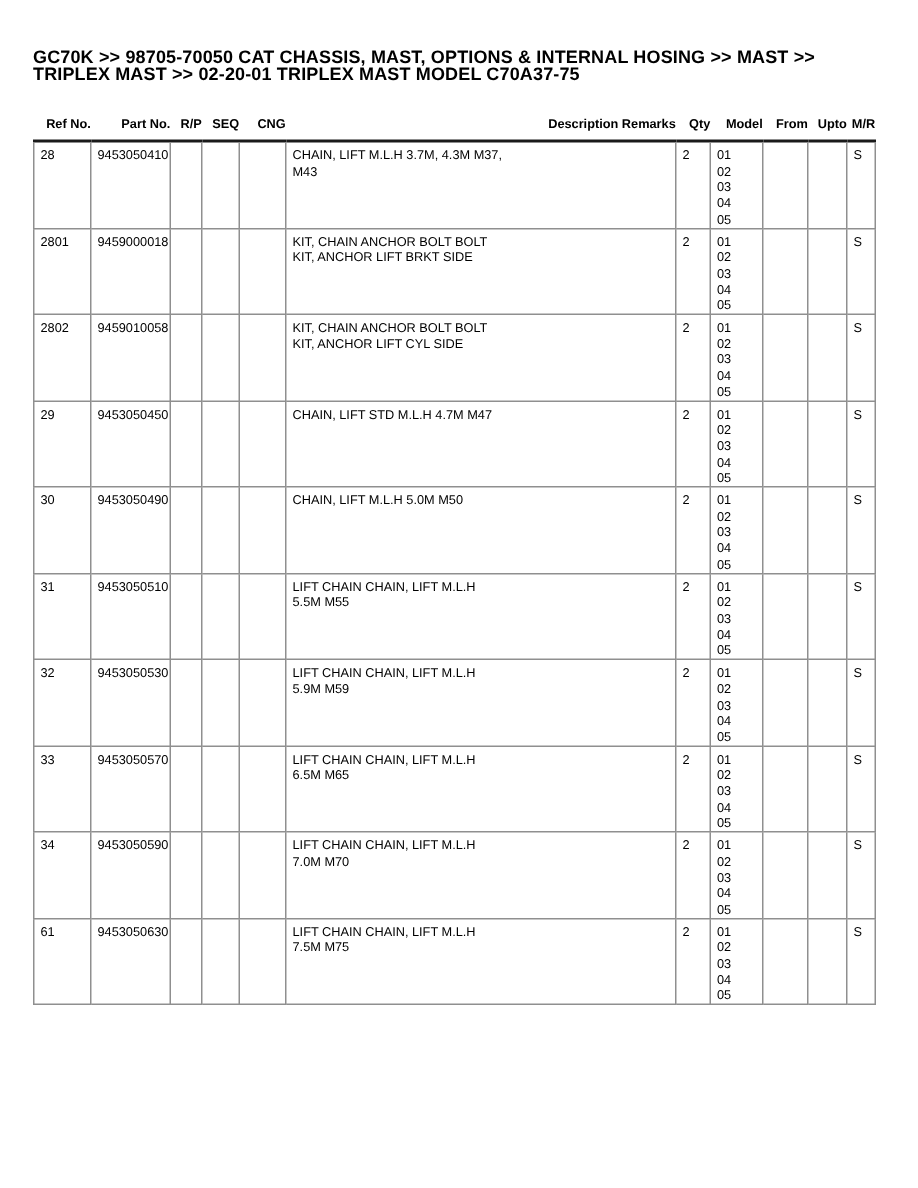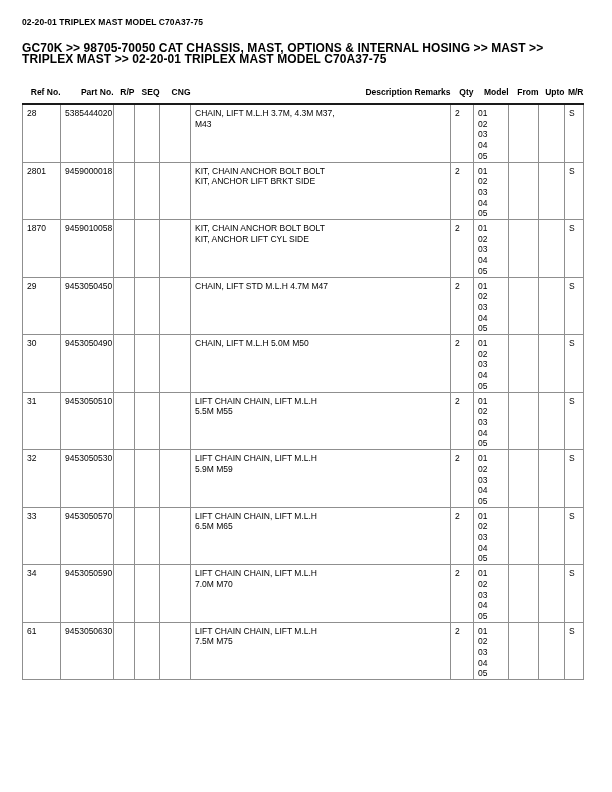--- a/index.html
+++ b/index.html
@@ -33,21 +33,20 @@
     vertical-align: top; overflow: hidden;
     font-size: 8.5px; line-height: 10.7px;
     padding: 3px 1px 0 4px;
   }
   tr.body-row { height: 57px; }
 </style>
 </head>
 <body>
 
 <div class="page">
-  <div class="doc-title">02-20-01 TRIPLEX MAST MODEL C70A37-75</div>
   <div class="breadcrumb">GC70K &gt;&gt; 98705-70050 CAT CHASSIS, MAST, OPTIONS &amp; INTERNAL HOSING &gt;&gt; MAST &gt;&gt; TRIPLEX MAST &gt;&gt; 02-20-01 TRIPLEX MAST MODEL C70A37-75</div>
 
   <table class="parts">
     <colgroup>
       <col style="width:38px">
         <col style="width:53px">
         <col style="width:21px">
         <col style="width:25px">
         <col style="width:31px">
         <col style="width:260px">
@@ -68,21 +67,21 @@
         <th>Qty</th>
         <th>Model</th>
         <th>From</th>
         <th>Upto</th>
         <th>M/R</th>
       </tr>
     </thead>
     <tbody>
       <tr class="body-row">
         <td>28</td>
-        <td>5385444020</td>
+        <td>9453050410</td>
         <td></td>
         <td></td>
         <td></td>
         <td>
             <div>CHAIN, LIFT M.L.H 3.7M, 4.3M M37,</div>
             <div>M43</div>
           </td>
         <td>2</td>
         <td>
             <div>01</div>
@@ -111,21 +110,21 @@
             <div>02</div>
             <div>03</div>
             <div>04</div>
             <div>05</div>
           </td>
         <td></td>
         <td></td>
         <td>S</td>
       </tr>
       <tr class="body-row">
-        <td>1870</td>
+        <td>2802</td>
         <td>9459010058</td>
         <td></td>
         <td></td>
         <td></td>
         <td>
             <div>KIT, CHAIN ANCHOR BOLT BOLT</div>
             <div>KIT, ANCHOR LIFT CYL SIDE</div>
           </td>
         <td>2</td>
         <td>

